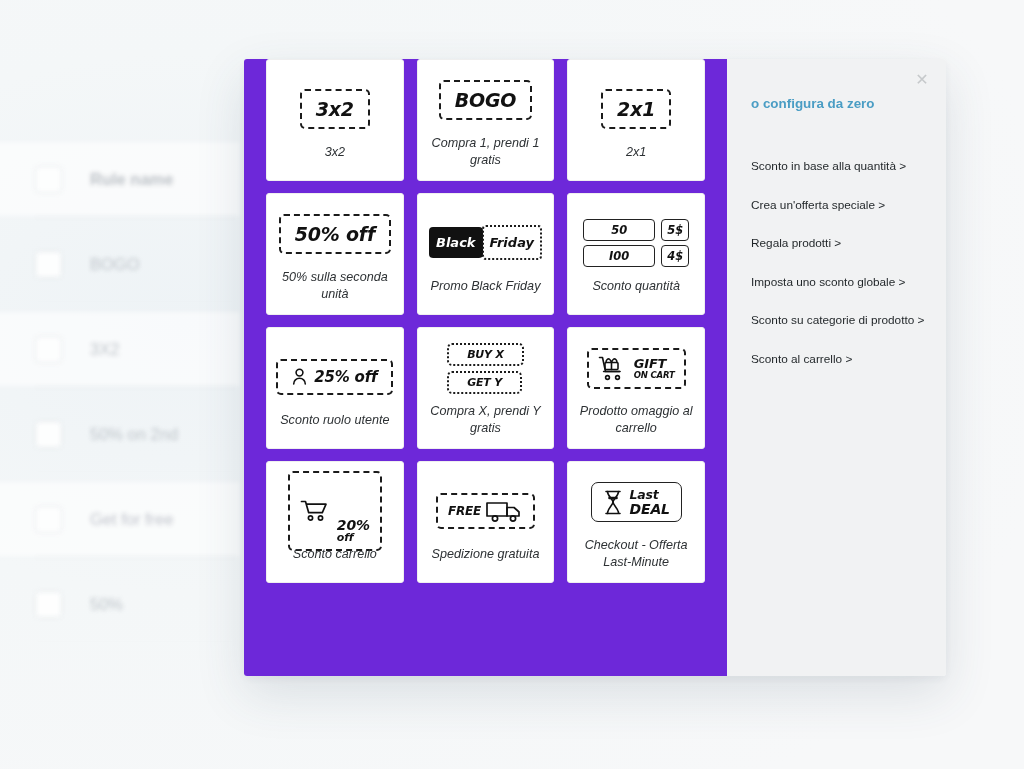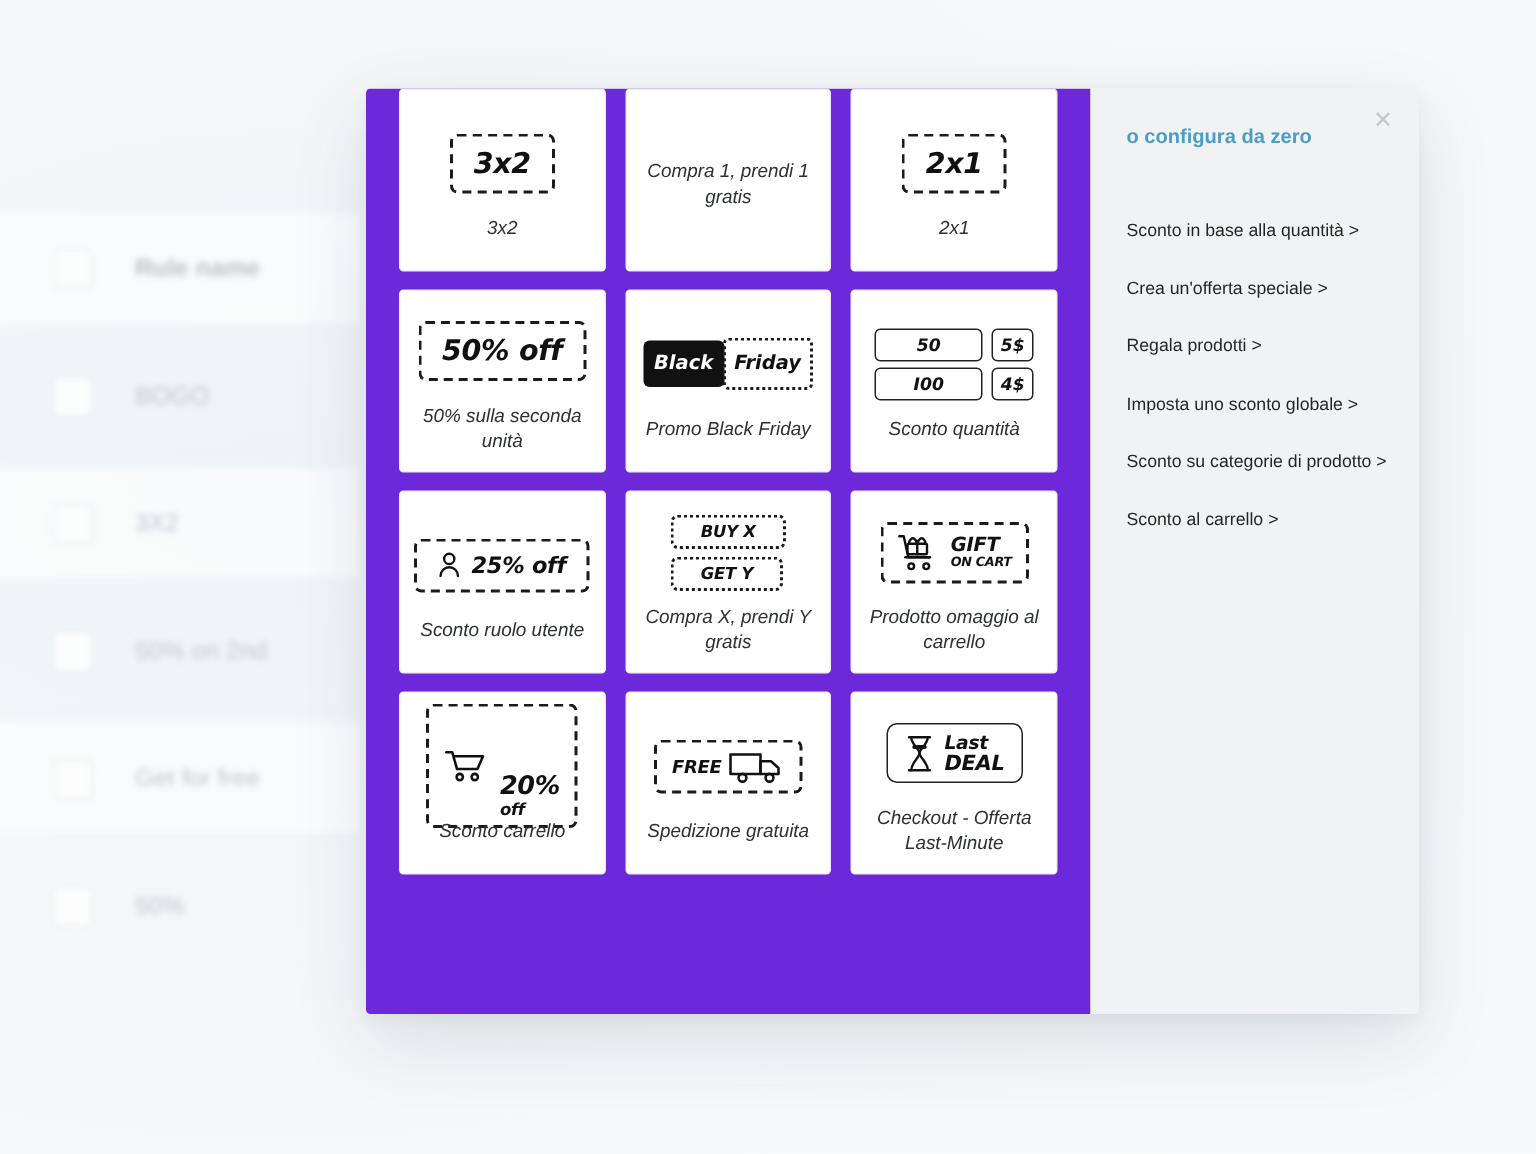--- a/index.html
+++ b/index.html
@@ -193,21 +193,21 @@
     right: 14px; top: 11px;
     width: 20px; height: 20px;
     display: flex; align-items: center; justify-content: center;
     cursor: pointer;
     color: #c6c9cb;
     font-size: 16px;
     line-height: 1;
     font-family: "DejaVu Sans", sans-serif;
   }
   .right-title {
-    margin-top: 24px;
+    margin-top: 37px;
     font-size: 13.4px;
     font-weight: 700;
     color: #4a9dc4;
   }
   .link-list { margin-top: 42px; display: flex; flex-direction: column; }
   .link-item {
     font-size: 11.8px;
     color: #1f2427;
     padding: 6px 0;
     margin-bottom: 12.5px;
@@ -258,20 +258,23 @@
   <div class="left-panel">
     <div class="grid-wrap">
       <div class="grid" id="tmplGrid">
           <div class="tmpl-card">
             <div class="tmpl-art">
               <div class="art-box art-big">3x2</div>
             </div>
             <div class="tmpl-label">3x2</div>
           </div>
           <div class="tmpl-card">
+            <div class="tmpl-art">
+              <div class="art-box art-big">BOGO</div>
+            </div>
             <div class="tmpl-label">Compra 1, prendi 1 gratis</div>
           </div>
           <div class="tmpl-card">
             <div class="tmpl-art">
               <div class="art-box art-big">2x1</div>
             </div>
             <div class="tmpl-label">2x1</div>
           </div>
           <div class="tmpl-card">
             <div class="tmpl-art">
@@ -351,21 +354,21 @@
             <div class="tmpl-art">
               <div class="art-box" style="padding: 5px 10px;">
                 <span style="margin-right: 7px;">
                   <svg width="30" height="23" viewBox="0 0 30 23" fill="none" stroke="#111" stroke-width="1.7" stroke-linecap="round" stroke-linejoin="round">
     <path d="M1.5 2.5h4l3.2 11.2h13.6L26 5.2H7"></path>
                     <circle cx="10.5" cy="19" r="2.1"></circle>
                     <circle cx="20.5" cy="19" r="2.1"></circle>
                   </svg>
                 </span>
                 <div style="display: flex; flex-direction: column; line-height: 1.05; font-family: &quot;DejaVu Sans&quot;, sans-serif;">
-                  <span style="font-size: 17px; font-weight: 700; margin-top: 40px;">20%</span>
+                  <span style="font-size: 14px; font-weight: 700; margin-top: 40px;">20%</span>
                   <span style="font-size: 11px; font-weight: 700;">off</span>
                 </div>
               </div>
             </div>
             <div class="tmpl-label">Sconto carrello</div>
           </div>
           <div class="tmpl-card">
             <div class="tmpl-art">
               <div class="art-box" style="padding: 4px 10px;">
                 <span style="font-size: 12px; margin-right: 4px;">FREE</span>

